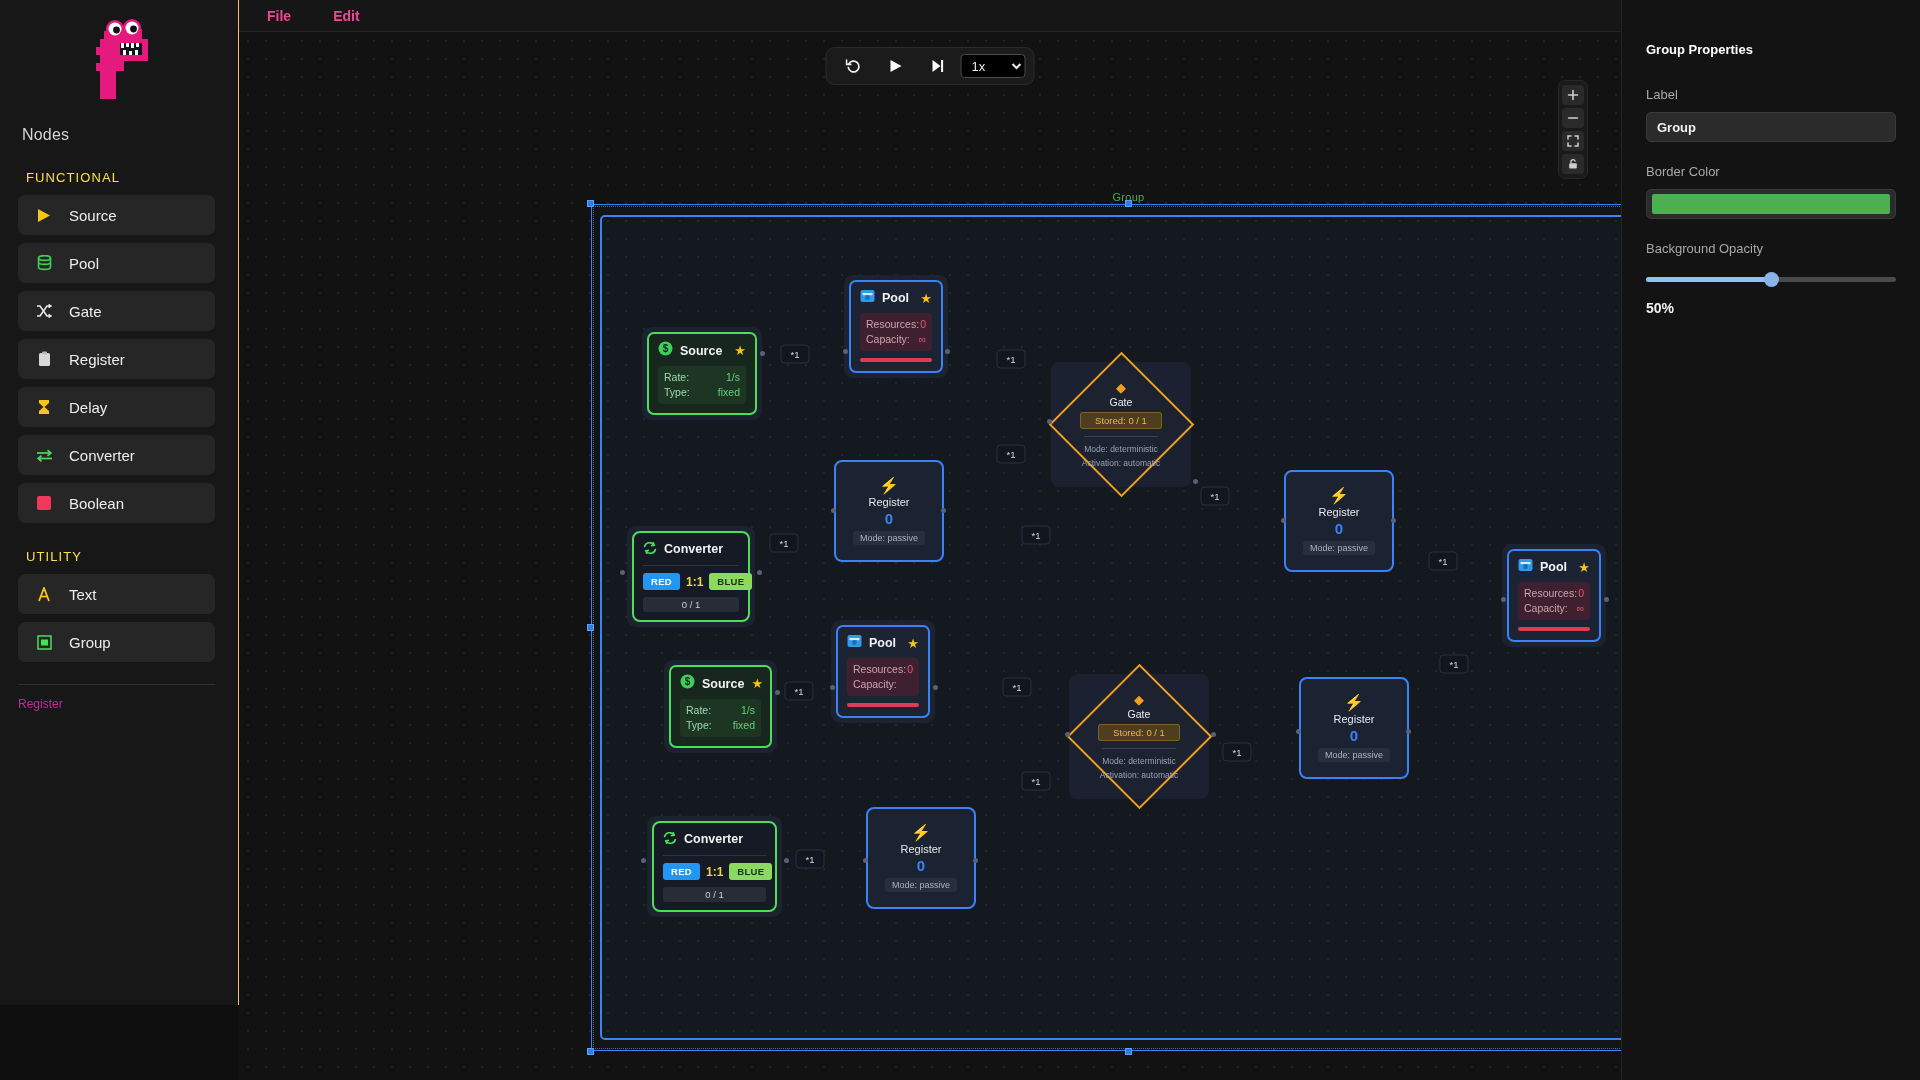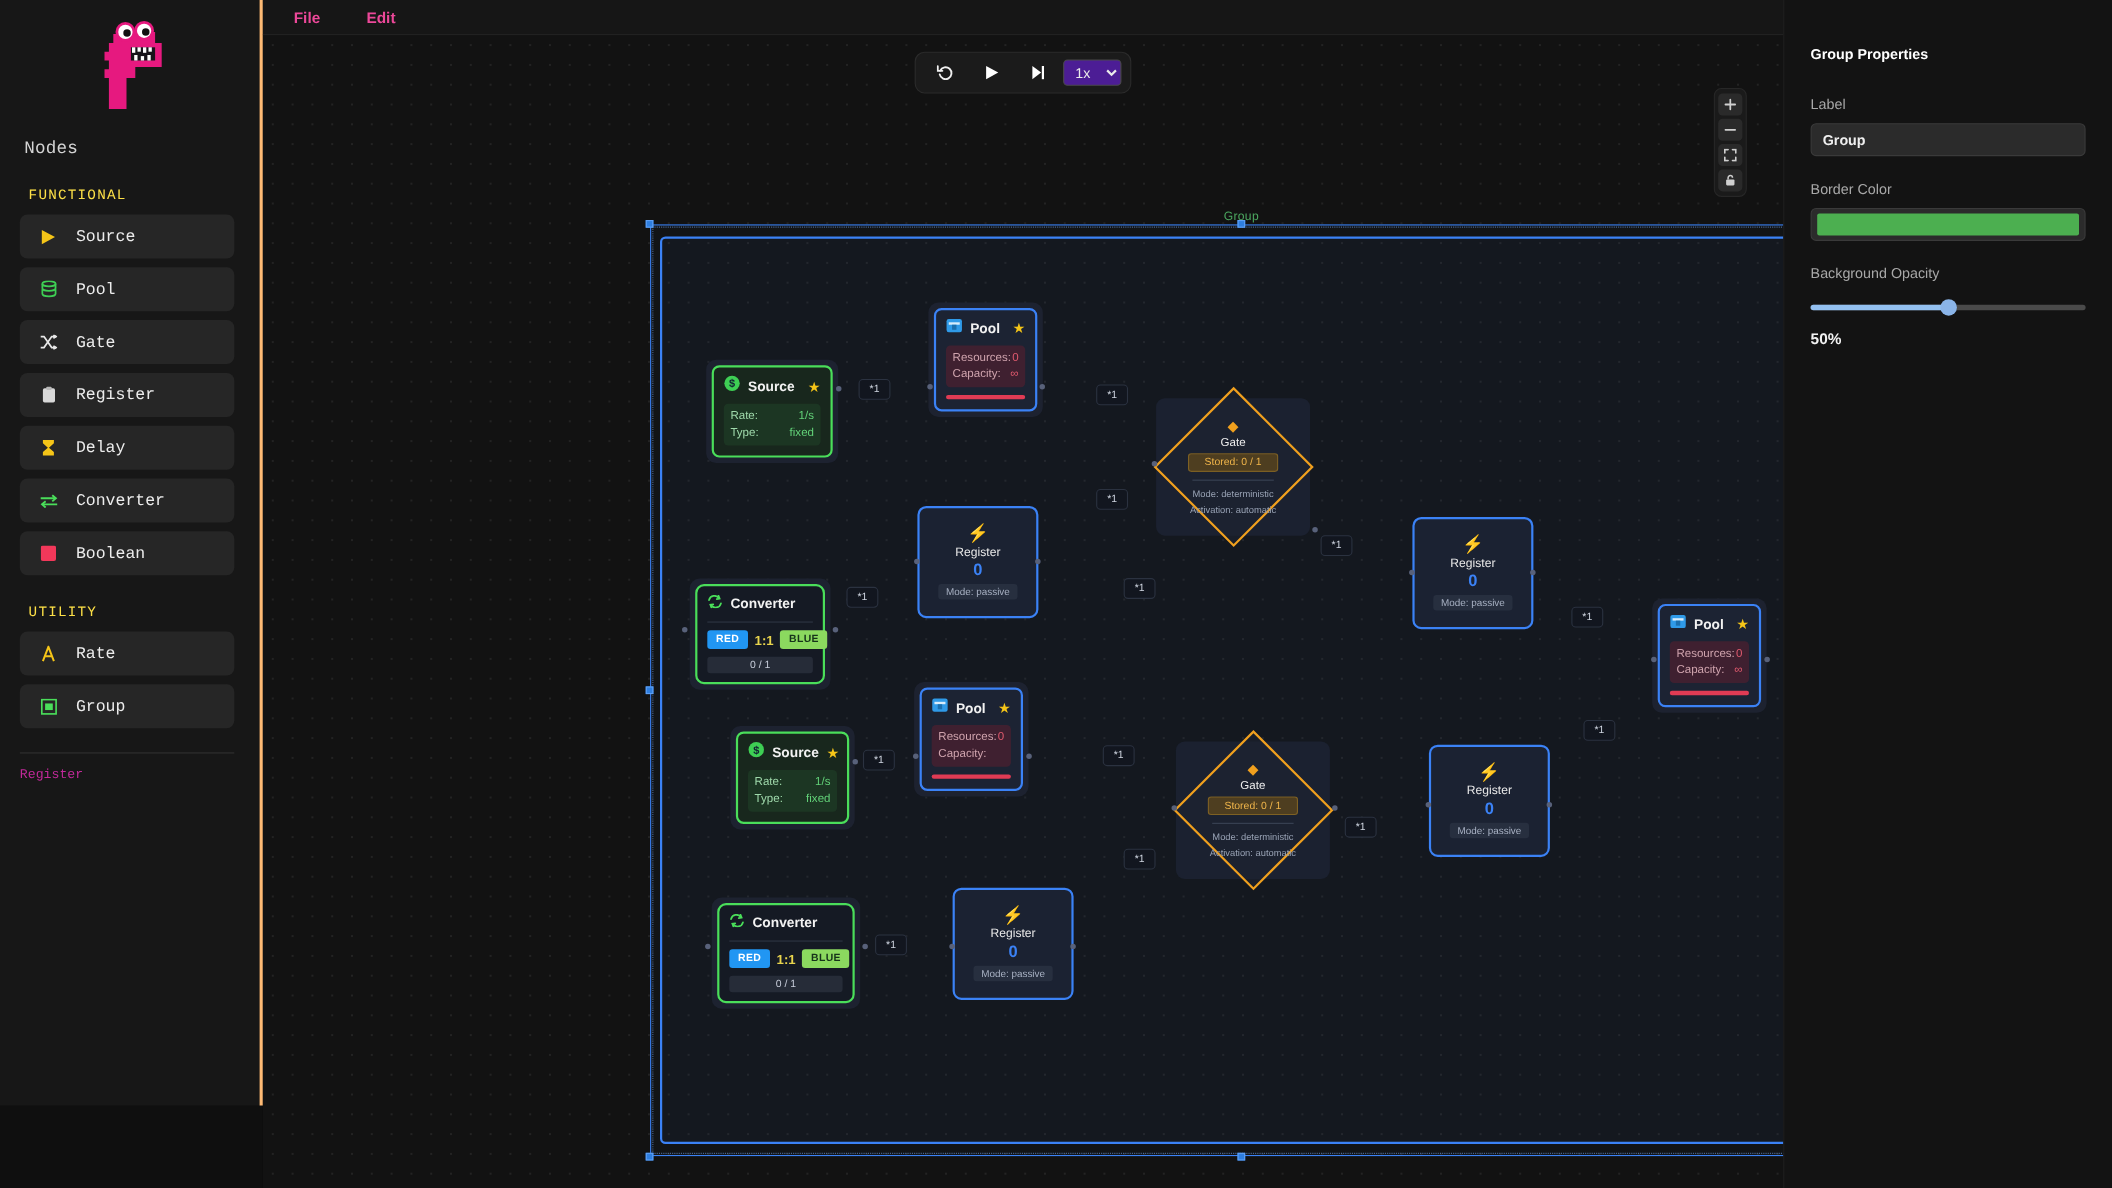--- a/index.html
+++ b/index.html
@@ -9,24 +9,23 @@
     font-family: "Liberation Sans", sans-serif;
     overflow: hidden;
     color: #e6e6e6;
   }
   .app { display: flex; width: 1920px; height: 1080px; }
 
   
   .sidebar {
     width: 239px; height: 1005px;
     background: #171717;
-    border-right: 3px solid #fdba74;
+    border-right: 1px solid #fdba74;
     flex: 0 0 239px;
     position: relative;
-    font-family: Liberation Mono, monospace;
   }
   .logo-wrap { height: 118px; display: flex; align-items: center; justify-content: center; }
   .logo { width: 74px; height: 84px; position: relative; }
   .logo svg { display:block; }
   .sb-title {
     font-size: 16px; color: #d4d4d4; font-weight: 400;
     padding: 0 0 0 22px; margin-top: 8px; letter-spacing: .2px;
   }
   .sb-section {
     font-size: 13px; color: #fde047; letter-spacing: 1.1px;
@@ -86,23 +85,23 @@
     border-radius: 9px; height: 38px;
     display: flex; align-items: center; gap: 4px;
     padding: 0 8px; z-index: 20;
   }
   .pb-btn {
     width: 38px; height: 30px; border-radius: 6px;
     display:flex; align-items:center; justify-content:center;
     cursor: pointer; background: transparent; border: none;
   }
   .speed-select {
-    background: #4c1d95; color: #eaeaea; border: 1px solid #4a4a4a;
+    background: #000000; color: #eaeaea; border: 1px solid #4a4a4a;
     border-radius: 4px; height: 24px; font-size: 13px;
-    padding: 0 0 0 6px; font-family: "Liberation Sans", sans-serif;
+    padding: 0 12px 0 6px; font-family: "Liberation Sans", sans-serif;
     cursor: pointer;
   }
 
   
   .zoomctl {
     position: absolute; right: 33px; top: 48px;
     width: 30px; background: #1a1a1a; border:1px solid #272727;
     border-radius: 7px; padding: 4px 0;
     display:flex; flex-direction: column; align-items: center; gap: 3px;
     z-index: 20;
@@ -408,21 +407,21 @@
 
     <div class="sb-section">UTILITY</div>
 
     <div class="node-item">
       <span class="ni-icon">
         <svg width="14" height="15" viewBox="0 0 14 15" fill="none" stroke="#f5c518" stroke-width="1.8">
           <path d="M2 14L7 1l5 13"></path>
             <path d="M4 9.5h6"></path>
         </svg>
       </span>
-      <span class="ni-label">Rate</span>
+      <span class="ni-label">Text</span>
     </div>
 
     <div class="node-item">
       <span class="ni-icon">
         <svg width="15" height="15" viewBox="0 0 15 15">
           <rect x="1" y="1" width="13" height="13" fill="none" stroke="#4ade5a" stroke-width="1.5"></rect>
           <rect x="4" y="4.5" width="7" height="6" fill="#4ade5a"></rect>
         </svg>
       </span>
       <span class="ni-label">Group</span>

